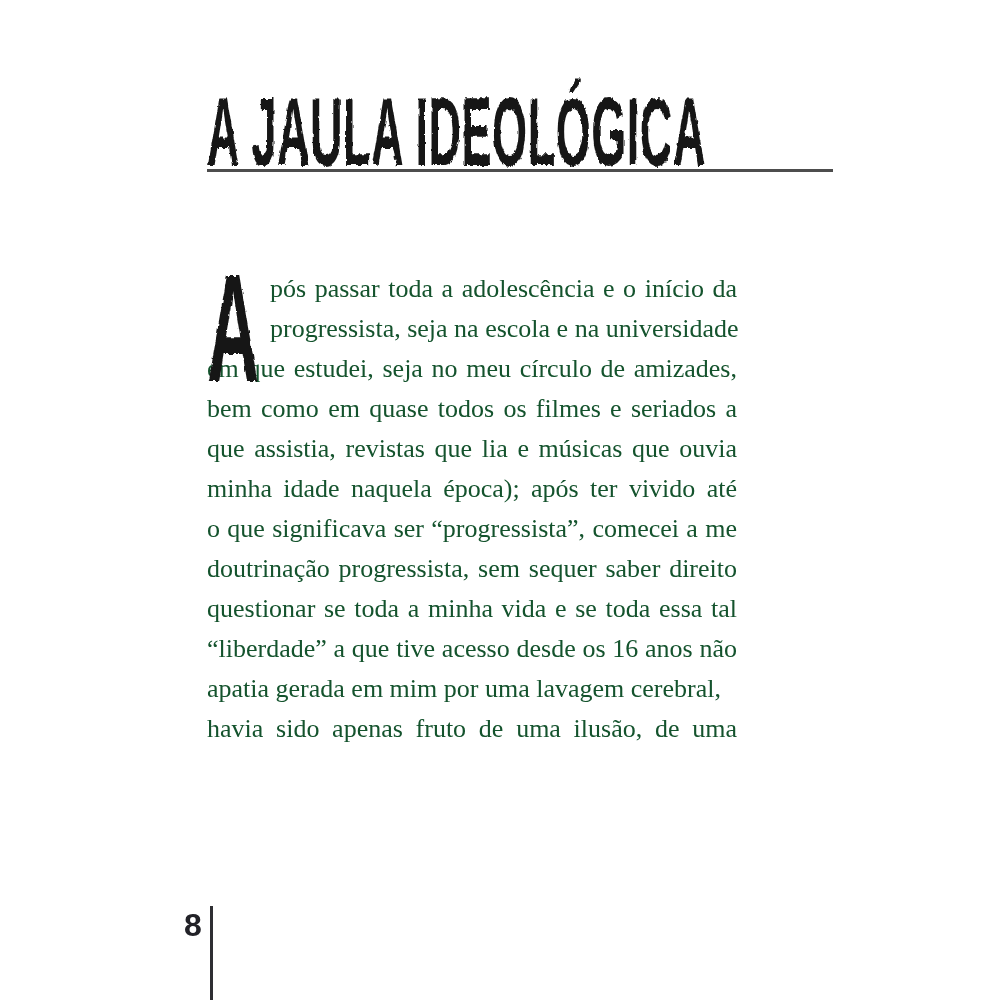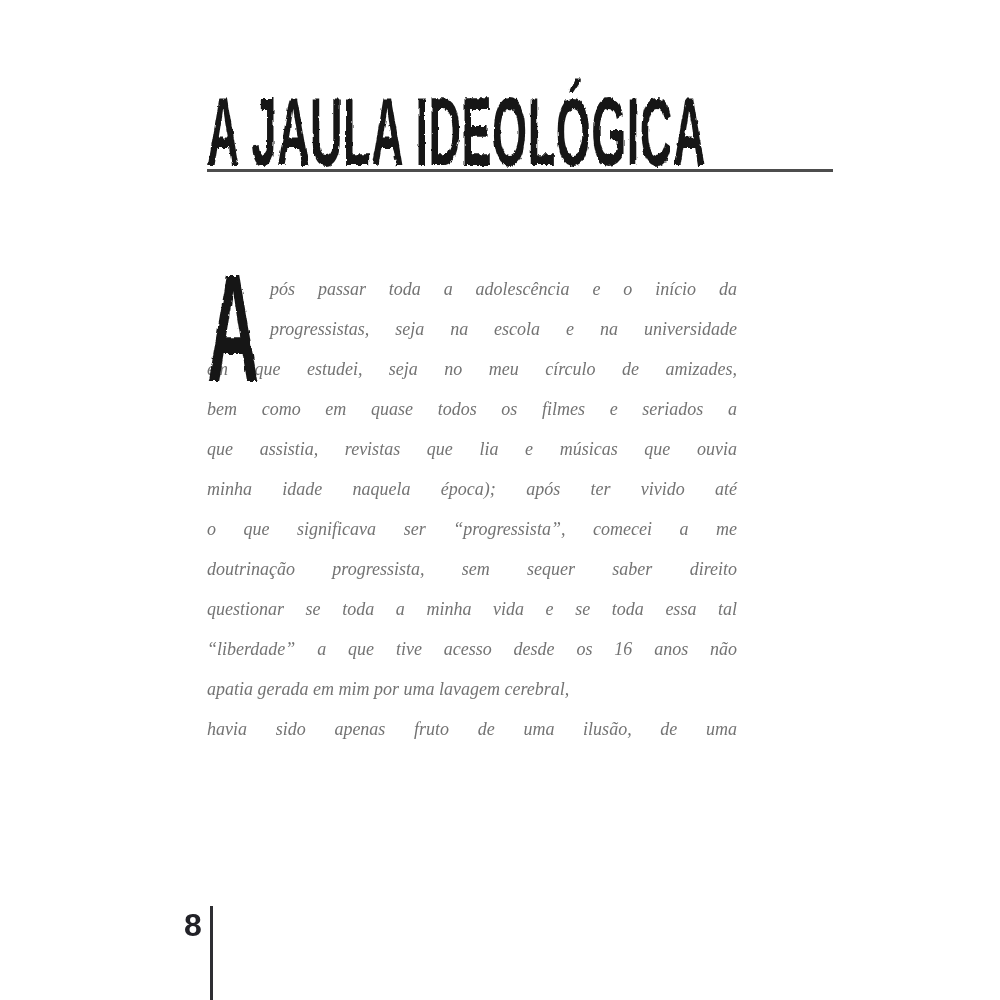--- a/index.html
+++ b/index.html
@@ -41,28 +41,27 @@
   }
 
   
   .body-text {
     position: absolute;
     left: 207px;
     top: 269px;
     width: 530px;
   }
   .line {
-    font-size: 18px;
+    font-size: 26px;
     line-height: 40px;
     height: 40px;
     white-space: nowrap;
     text-align: justify;
     text-align-last: justify;
-    color: #737373;
-    font-style: italic;
+    color: #14532d;
   }
   .line.indent { padding-left: 63px; }
   .line.last { text-align-last: left; }
 
   
   .dropcap {
     position: absolute;
     left: 0;
     top: -18px;
     font-family: "Liberation Sans", sans-serif;
@@ -112,21 +111,21 @@
 <div class="page">
 
   <h1 class="title">A JAULA IDEOLÓGICA</h1>
 
   <div class="title-rule"></div>
 
   <div class="body-text">
     <span class="dropcap">A</span>
 
     <div class="line indent">pós passar toda a adolescência e o início da</div>
-    <div class="line indent">progressistas, seja na escola e na universidade</div>
+    <div class="line indent">progressista, seja na escola e na universidade</div>
     <div class="line">em que estudei, seja no meu círculo de amizades,</div>
     <div class="line">bem como em quase todos os filmes e seriados a</div>
     <div class="line">que assistia, revistas que lia e músicas que ouvia</div>
     <div class="line">minha idade naquela época); após ter vivido até</div>
     <div class="line">o que significava ser “progressista”, comecei a me</div>
     <div class="line">doutrinação progressista, sem sequer saber direito</div>
     <div class="line">questionar se toda a minha vida e se toda essa tal</div>
     <div class="line">“liberdade” a que tive acesso desde os 16 anos não</div>
     <div class="line last">apatia gerada em mim por uma lavagem cerebral,</div>
     <div class="line">havia sido apenas fruto de uma ilusão, de uma</div>

